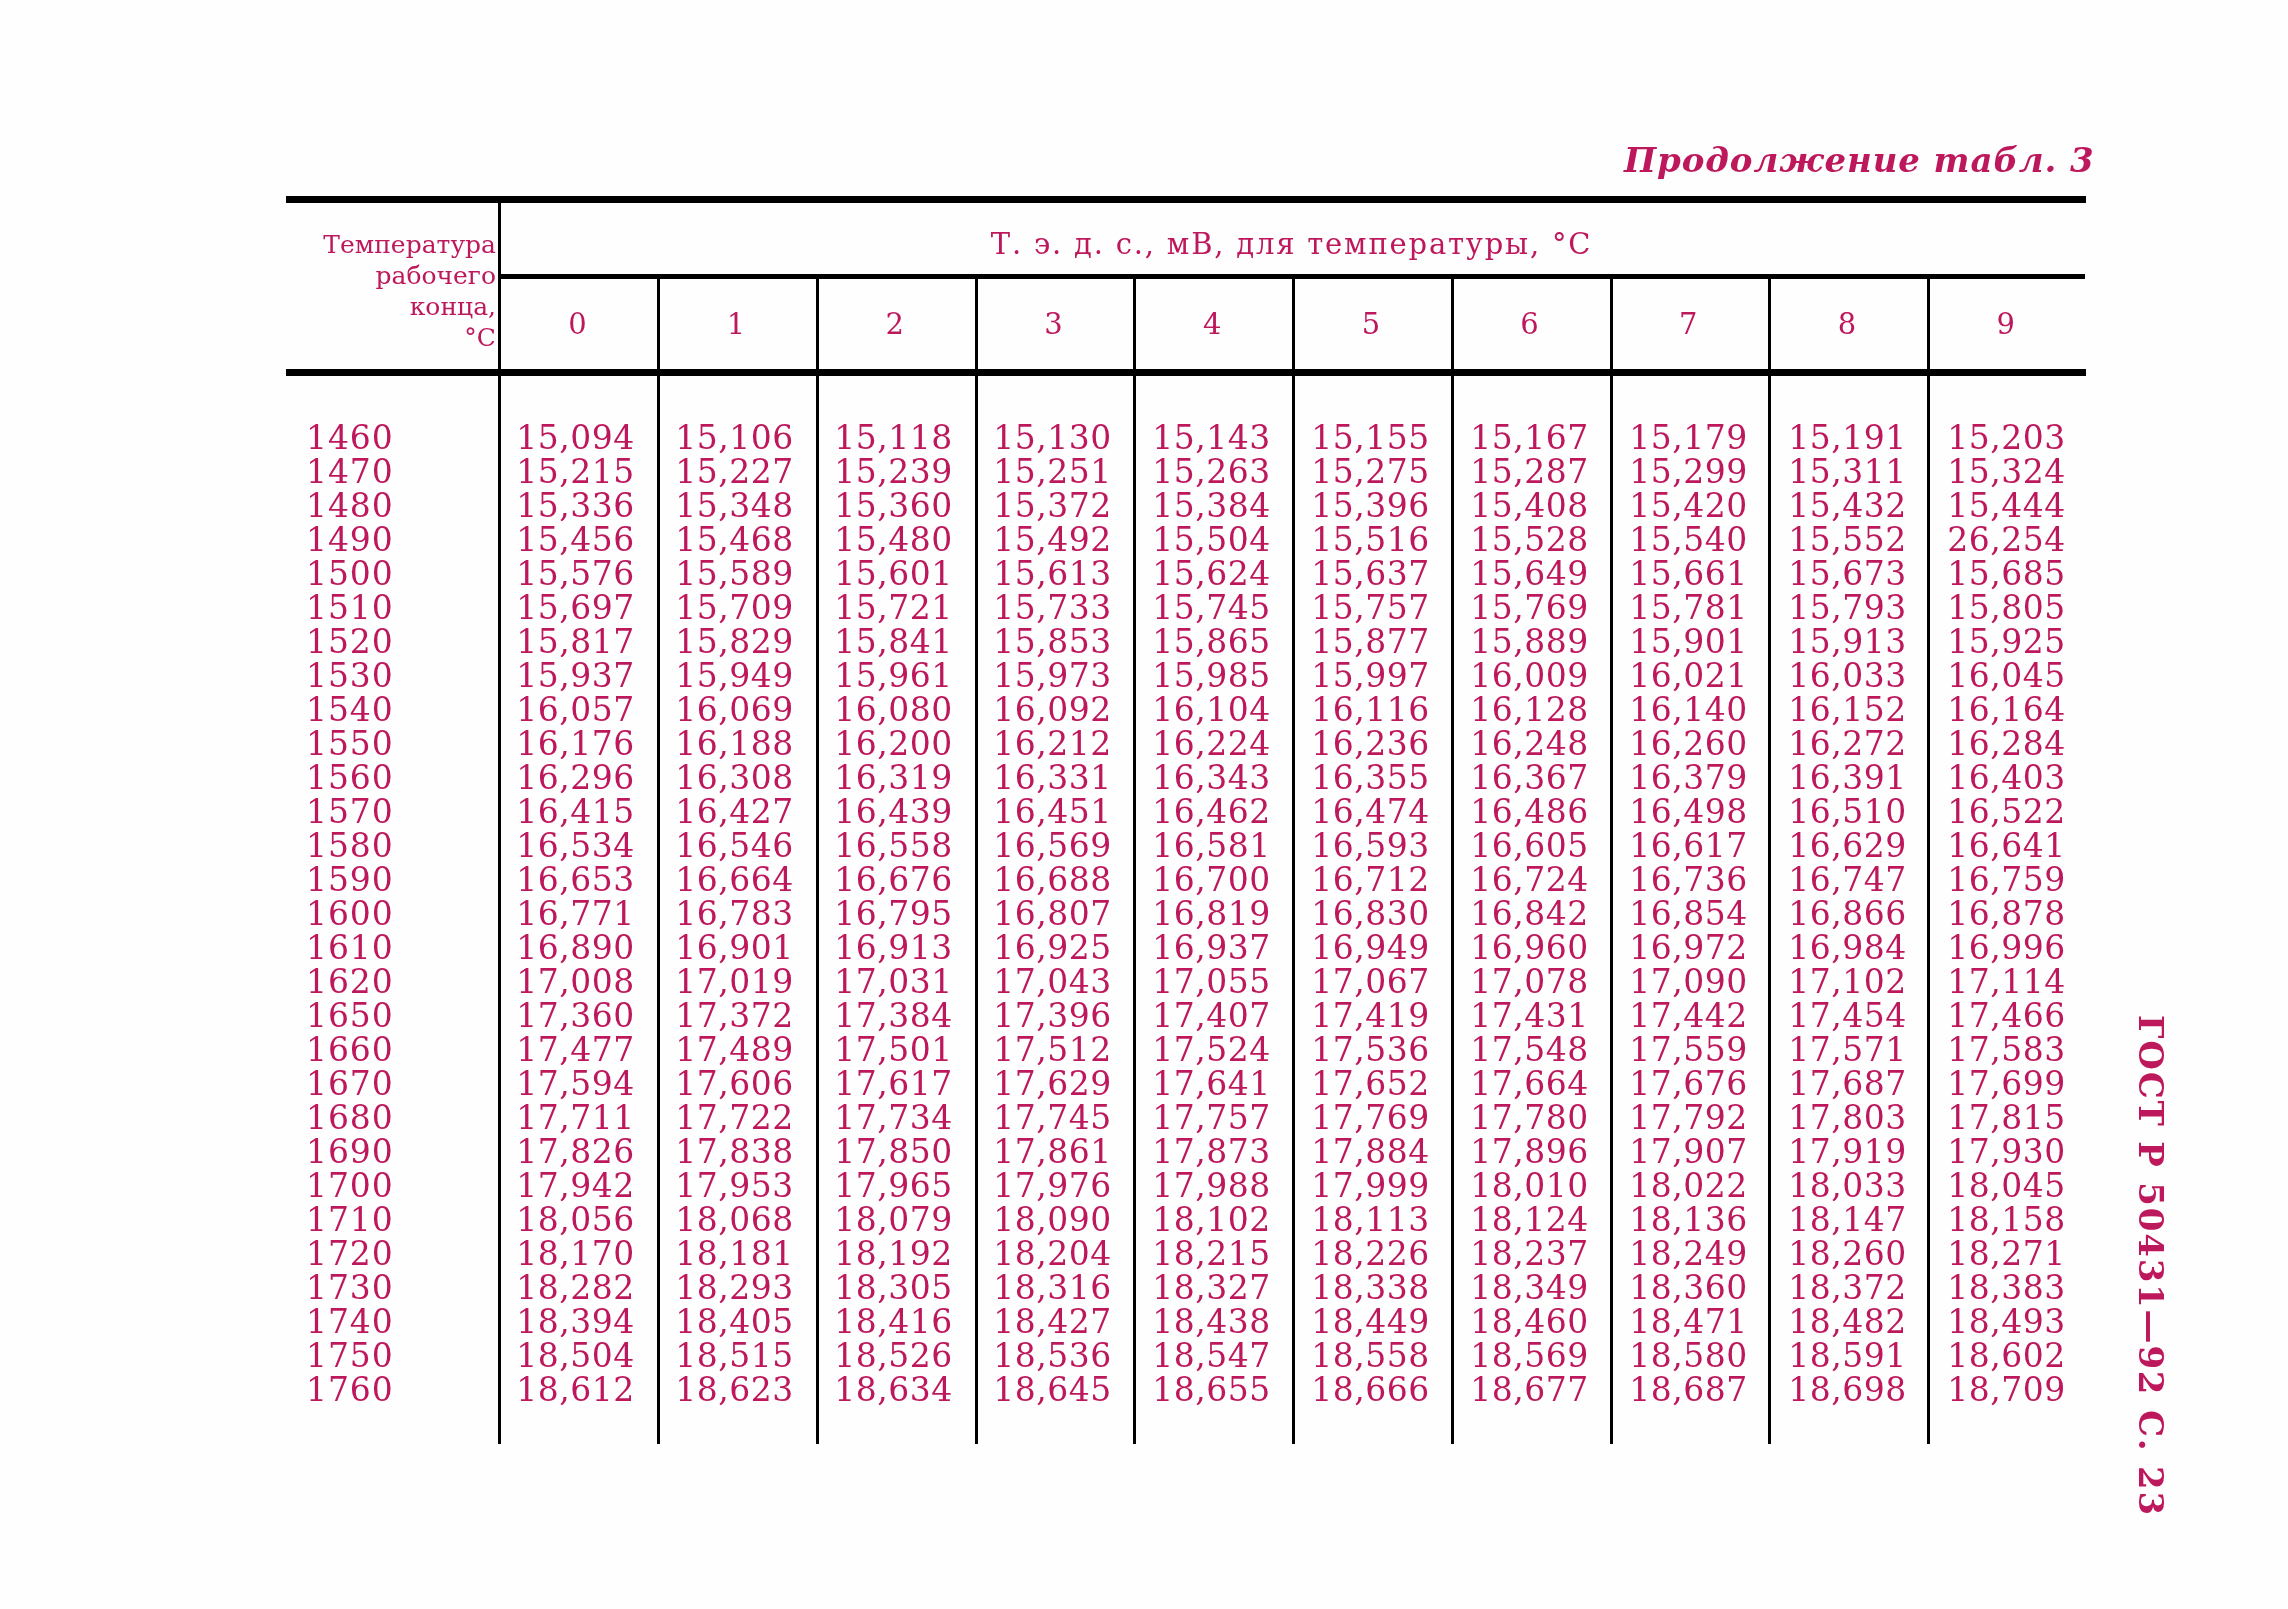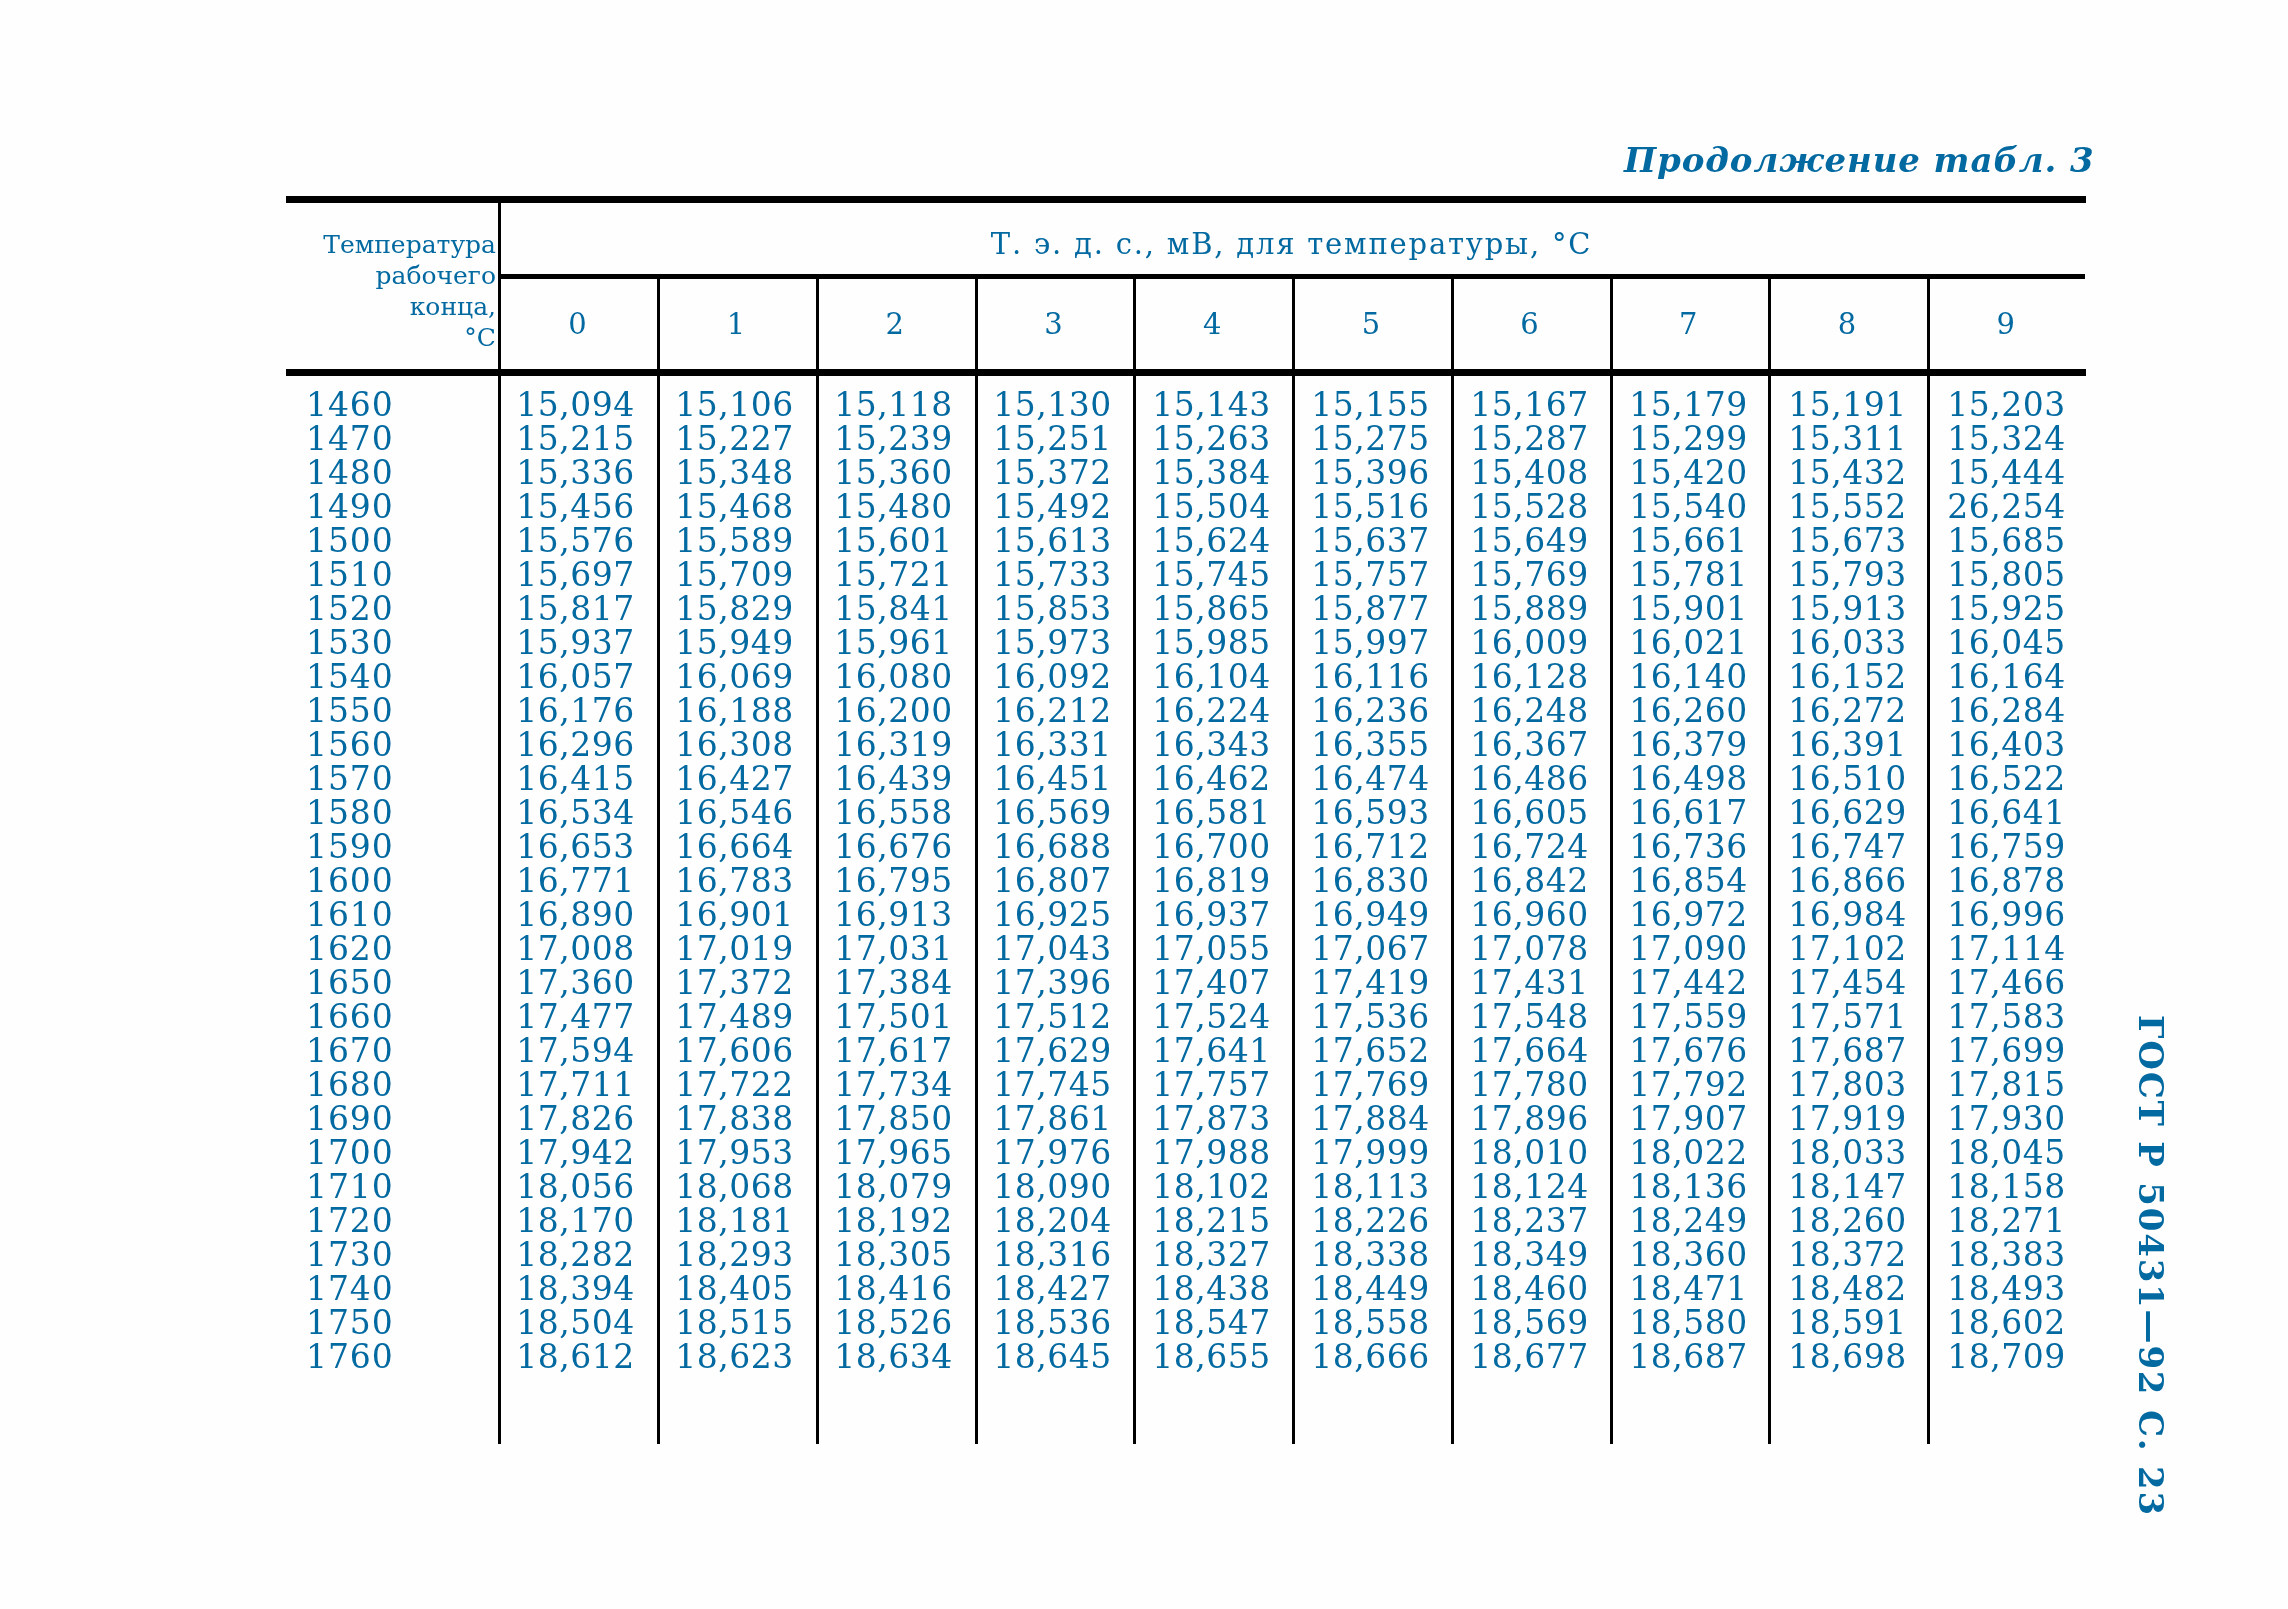--- a/index.html
+++ b/index.html
@@ -5,21 +5,21 @@
   html, body {
     margin: 0;
     padding: 0;
     background: #ffffff;
   }
   .page {
     position: relative;
     width: 2289px;
     height: 1610px;
     background: #fefefe;
-    color: #0369a1;
+    color: #be185d;
     font-family: "DejaVu Serif", serif;
     overflow: hidden;
   }
   .cont-title {
     position: absolute;
     left: 1624px;
     top: 140px;
     width: 461px;
     text-align: right;
     font-size: 34px;
@@ -68,21 +68,21 @@
   }
   .digit-cell {
     width: 159px;
     display: flex;
     justify-content: center;
     align-items: center;
     font-size: 29px;
   }
   .table-body {
     position: absolute;
-    left: 286px; top: 359px;
+    left: 286px; top: 392px;
     width: 1800px;
     padding-top: 28px;
   }
   .data-row {
     display: flex;
     height: 34px;
     align-items: center;
   }
   .temp-cell {
     width: 210px;

